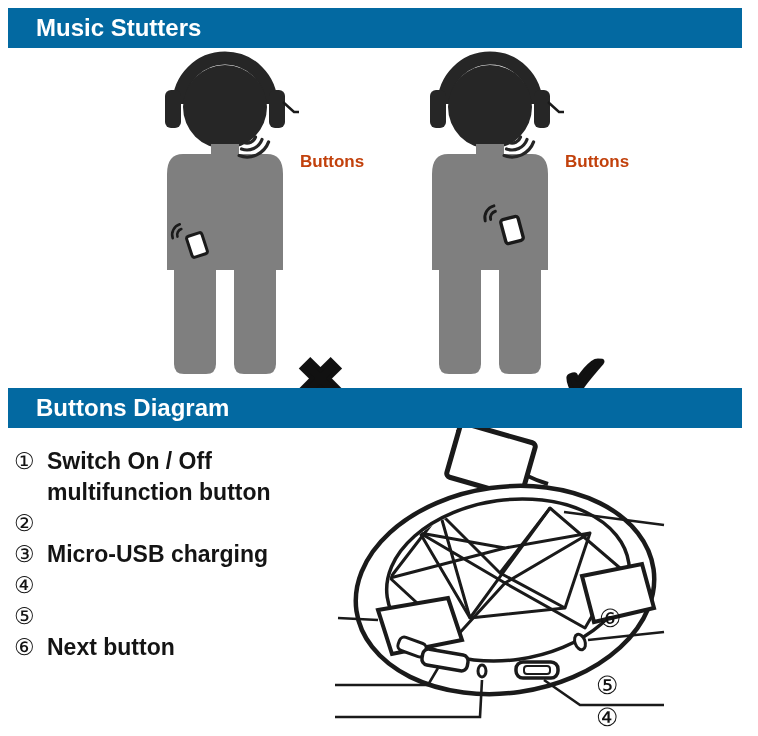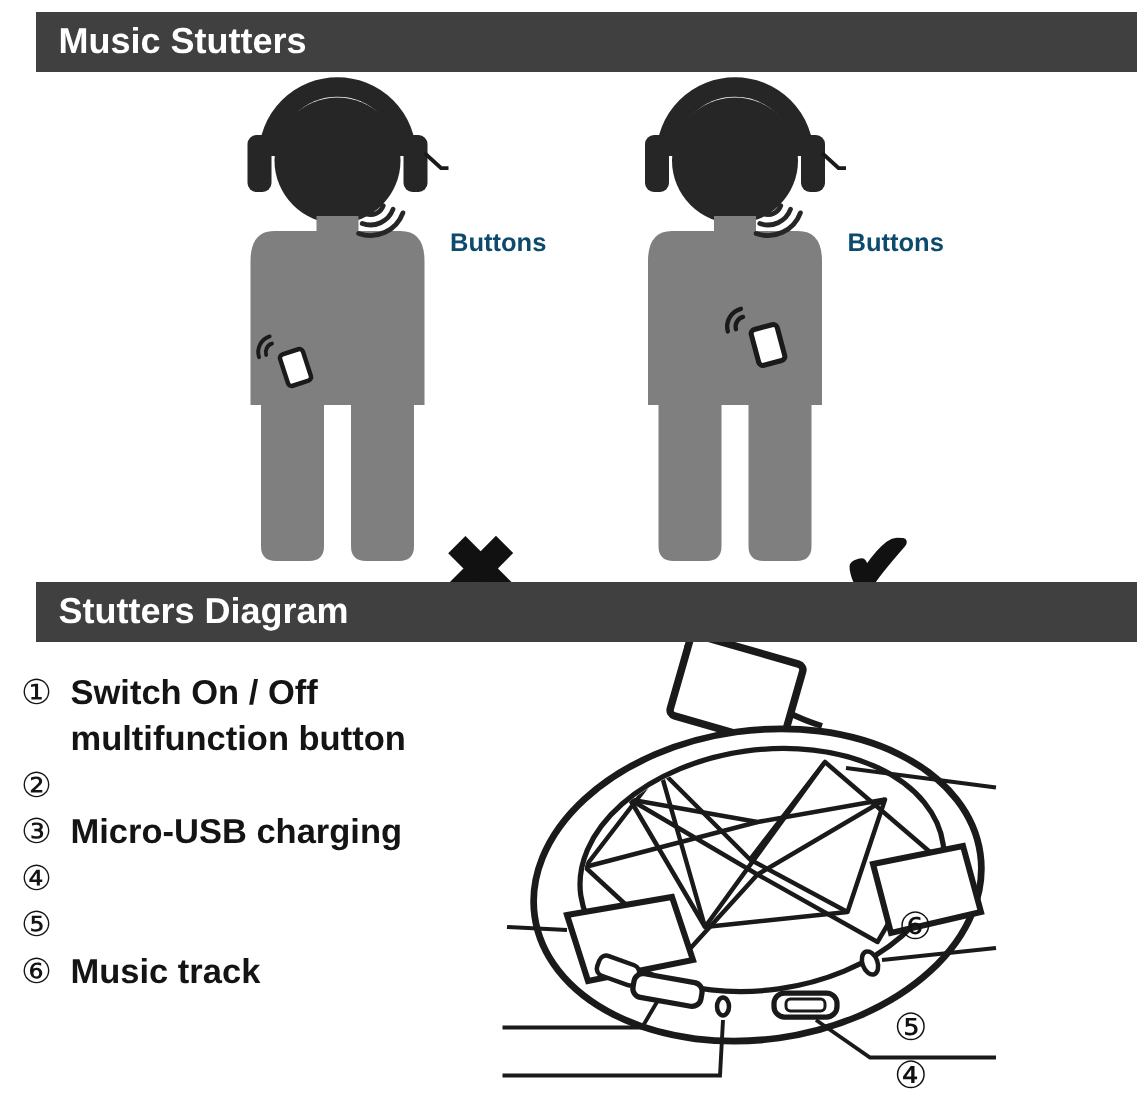--- a/index.html
+++ b/index.html
@@ -1,27 +1,27 @@
 <!DOCTYPE html>
 <html><head>
 <meta charset="utf-8">
 <style>
   * { margin:0; padding:0; box-sizing:border-box; }
   html,body { width:758px; height:736px; background:#ffffff; font-family:"Liberation Sans", sans-serif; }
   .page { position:relative; width:758px; height:736px; overflow:hidden; background:#fff; color:#141414; }
 
-  .bar { position:absolute; left:24px; width:734px; height:40px; background:#404040; color:#fff;
-         display:flex; align-items:center; padding-left:15px; font-size:24px; font-weight:bold; }
+  .bar { position:absolute; left:8px; width:734px; height:40px; background:#0369a1; color:#fff;
+         display:flex; align-items:center; padding-left:28px; font-size:24px; font-weight:bold; }
   .bar-music { top:8px; }
   .bar-function { top:388px; }
 
   .illustration { position:absolute; left:0; top:50px; width:758px; height:338px; }
   .illustration svg { position:absolute; left:0; top:0; }
 
-  .buttons-label { position:absolute; font-size:17px; font-weight:bold; color:#0c4a6e; line-height:20px; }
+  .buttons-label { position:absolute; font-size:17px; font-weight:bold; color:#c2410c; line-height:20px; }
   .buttons-left  { left:300px; top:102px; }
   .buttons-right { left:565px; top:102px; }
 
   .mark { position:absolute; font-size:56px; font-weight:bold; color:#111; line-height:1;
           -webkit-text-stroke:2.5px #111; }
   .mark-wrong   { left:297px; top:302px; }
   .mark-correct { left:562px; top:299px; }
 
   .function-section { position:absolute; left:0; top:428px; width:758px; height:308px; }
 
@@ -85,21 +85,21 @@
     </svg>
 
     <span class="buttons-label buttons-left">Buttons</span>
     <span class="buttons-label buttons-right">Buttons</span>
 
     <span class="mark mark-wrong">✖</span>
     <span class="mark mark-correct">✔</span>
   </div>
 
   <header class="bar bar-function">
-    <span>Stutters Diagram</span>
+    <span>Buttons Diagram</span>
   </header>
 
   <div class="function-section">
 
     <div class="fn-list">
       <div class="fn-item">
         <span class="fn-num">①</span>
         <span class="fn-label">Switch On / Off
 multifunction button</span>
       </div>
@@ -111,21 +111,21 @@
         <span class="fn-label">Micro-USB charging</span>
       </div>
       <div class="fn-item">
         <span class="fn-num">④</span>
       </div>
       <div class="fn-item">
         <span class="fn-num">⑤</span>
       </div>
       <div class="fn-item">
         <span class="fn-num">⑥</span>
-        <span class="fn-label">Music track</span>
+        <span class="fn-label">Next button</span>
       </div>
     </div>
 
     <div class="diagram">
       <svg width="468" height="308" viewBox="0 0 468 308">
         <defs>
           <clipPath id="cupclip">
             <ellipse cx="218" cy="152" rx="120" ry="78" transform="rotate(-8 218 152)"></ellipse>
           </clipPath>
         </defs>

